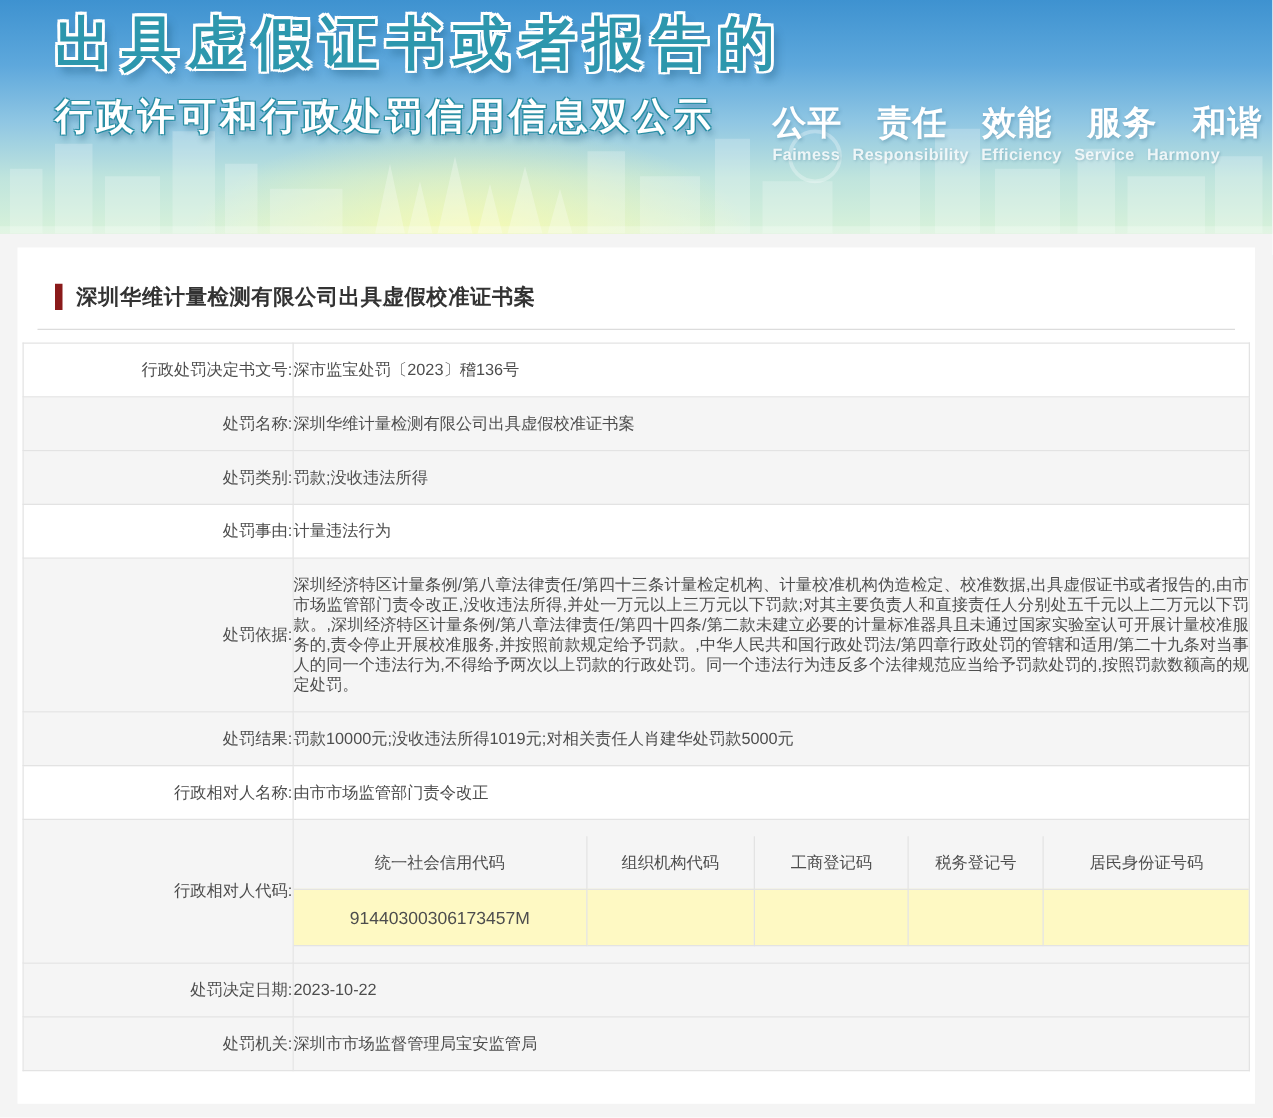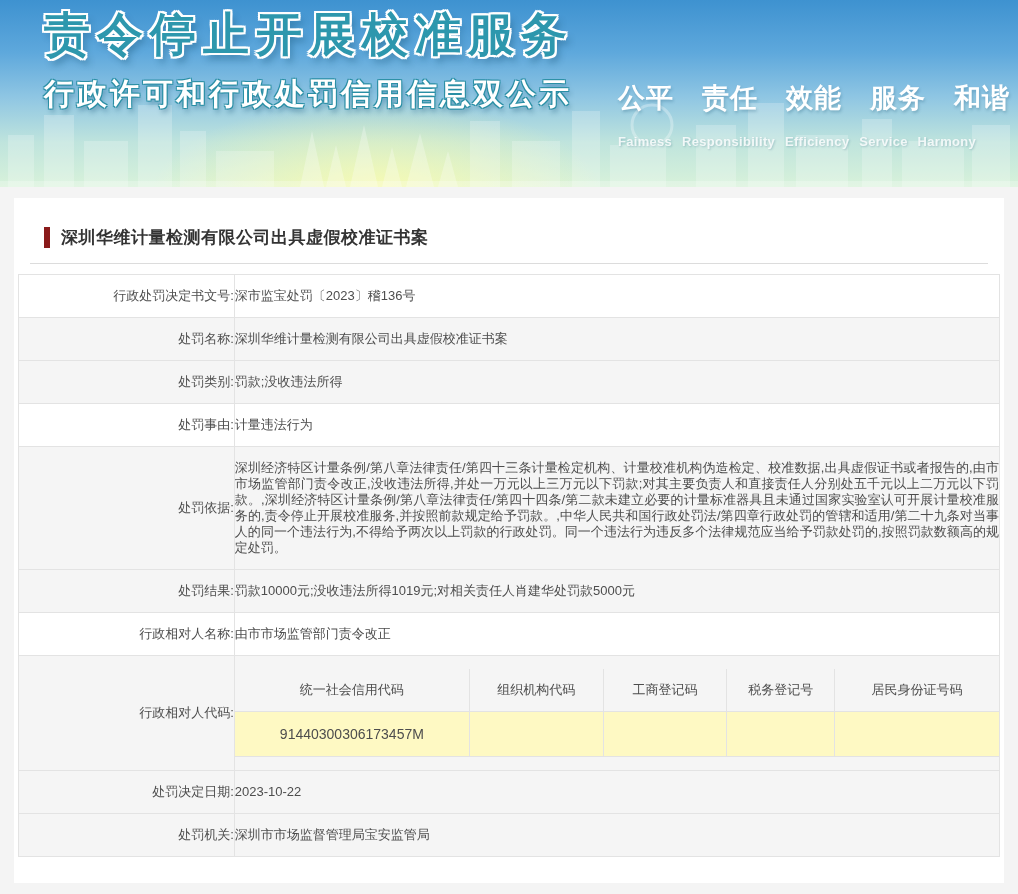--- a/index.html
+++ b/index.html
@@ -50,21 +50,21 @@
   }
   .slogan{
     position:absolute;left:618px;top:82px;width:356px;text-align:center;
   }
   .slogan-cn{
     font-size:27px;font-weight:bold;letter-spacing:1px;line-height:32px;
     color:#ffffff;text-shadow:1px 2px 3px rgba(30,90,120,0.30);
     white-space:nowrap;
   }
   .slogan-en{
-    margin-top:20px;
+    margin-top:2px;
     font-size:13px;font-weight:bold;word-spacing:6px;letter-spacing:0.3px;
     color:rgba(255,255,255,0.82);text-shadow:1px 1px 2px rgba(30,90,120,0.25);
     white-space:nowrap;
   }
 
   
   .card{
     margin:11px 14px 0 14px;
     width:990px;height:685px;
     background:#ffffff;
@@ -148,21 +148,21 @@
       <polygon points="326,90 336,48 346,90"></polygon>
       <polygon points="350,90 364,28 378,90"></polygon>
       <polygon points="382,90 392,50 402,90"></polygon>
       <polygon points="406,90 420,36 434,90"></polygon>
       <polygon points="438,90 448,54 458,90"></polygon>
     </g>
     <circle cx="652" cy="28" r="20" fill="none" stroke="#ffffff" stroke-width="3" opacity="0.30"></circle>
     <rect x="0" y="84" width="1018" height="6" fill="#ffffff" opacity="0.25"></rect>
   </svg>
 
-  <div class="org-title">责令停止开展校准服务</div>
+  <div class="org-title">出具虚假证书或者报告的</div>
   <div class="banner-subtitle">行政许可和行政处罚信用信息双公示</div>
   <div class="slogan">
     <div class="slogan-cn">公平　责任　效能　服务　和谐</div>
     <div class="slogan-en">Faimess Responsibility Efficiency Service Harmony</div>
   </div>
 </div>
 
 <div class="card">
 
   <div class="case-title-row">

